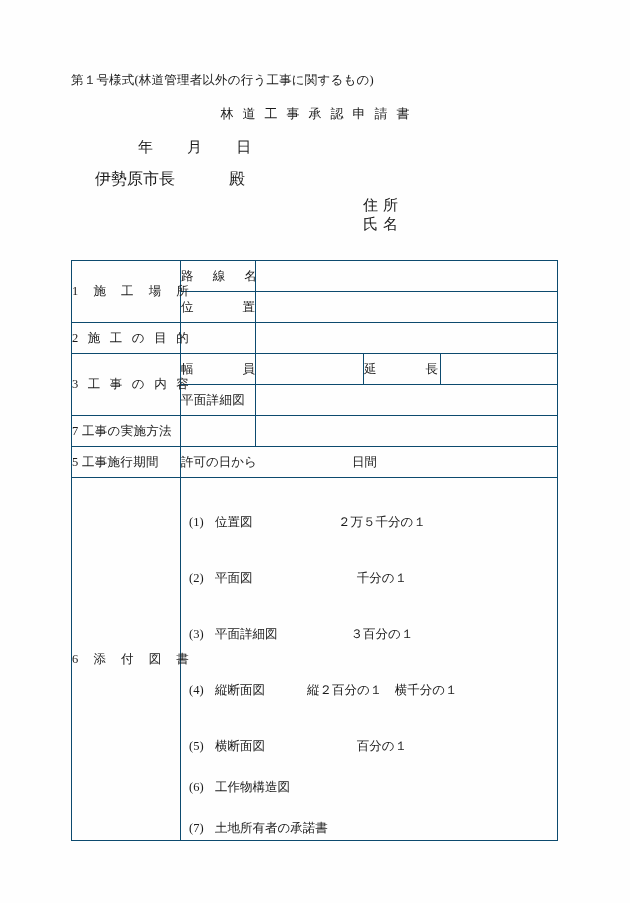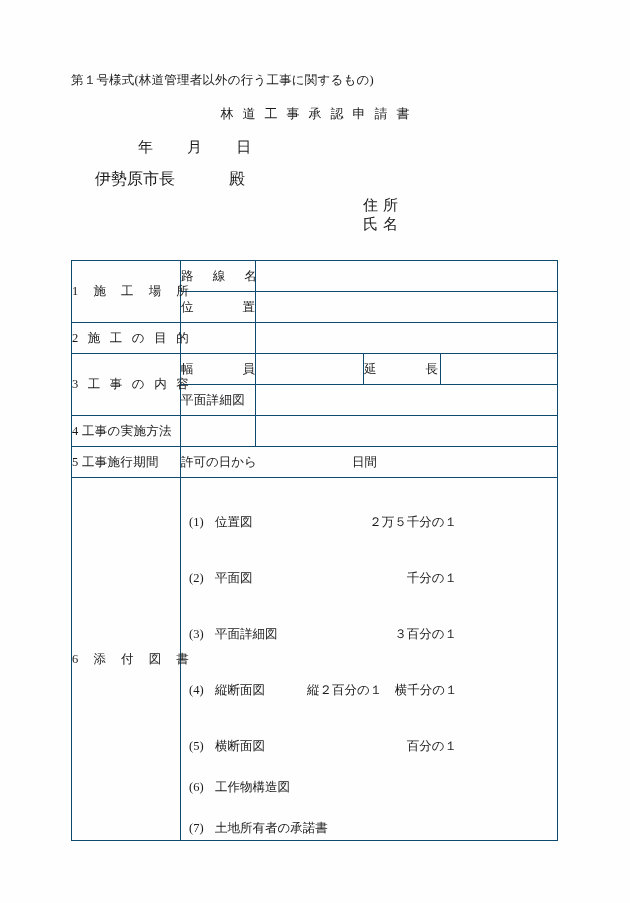--- a/index.html
+++ b/index.html
@@ -162,21 +162,21 @@
     box-sizing: border-box;
   }
   .attach-name {
     display: inline-block;
     width: 92px;
     margin-top: 12px;
   }
   .attach-scale {
     display: inline-block;
     width: 150px;
-    text-align: right;
+    text-align: center;
     margin-top: 33px;
   }
   .attach-label-cell {
     vertical-align: middle;
   }
 </style>
 </head>
 <body>
 
 <div class="page">
@@ -236,21 +236,21 @@
         <td class="fill"></td>
         <td class="sub-lbl">延　　長</td>
         <td class="fill"></td>
       </tr>
       <tr>
         <td class="sub-lbl-tight">平面詳細図</td>
         <td colspan="3" class="fill"></td>
       </tr>
 
       <tr>
-        <td class="lbl lbl-tight">4 工事の実施方法</td>
+        <td class="lbl lbl-tight">7 工事の実施方法</td>
         <td class="fill"></td>
         <td colspan="3" class="fill"></td>
       </tr>
 
       <tr>
         <td class="lbl lbl-tight">5 工事施行期間</td>
         <td colspan="4" class="period-cell">
           <span>許可の日から</span>
           <span class="days">日間</span>
         </td>

